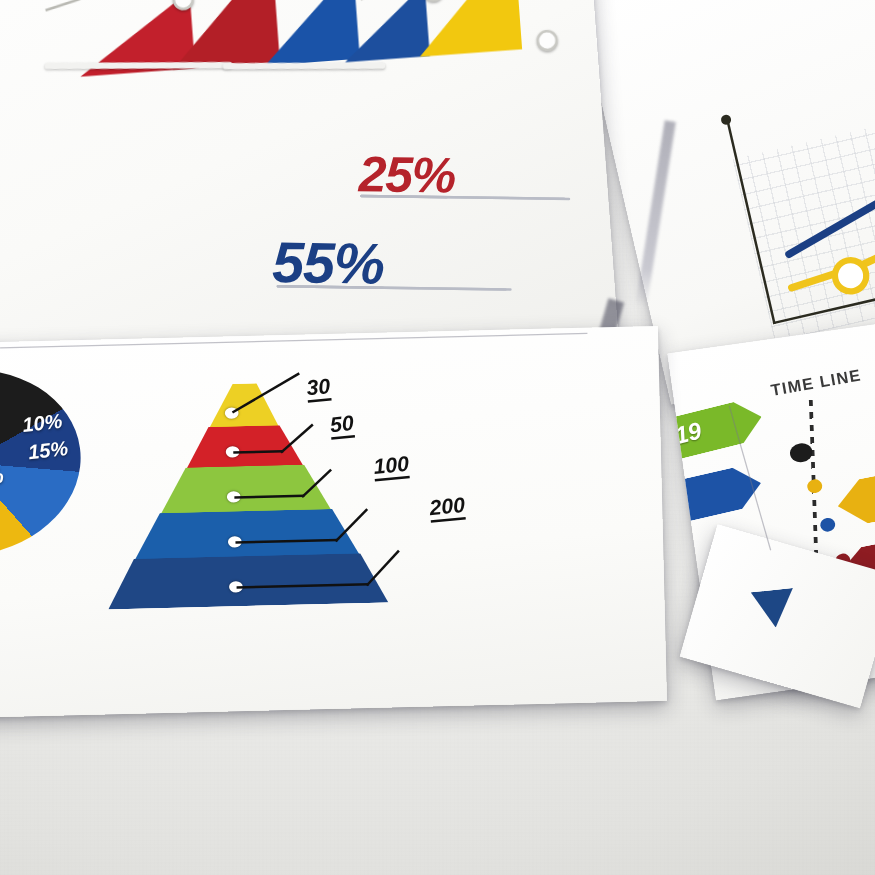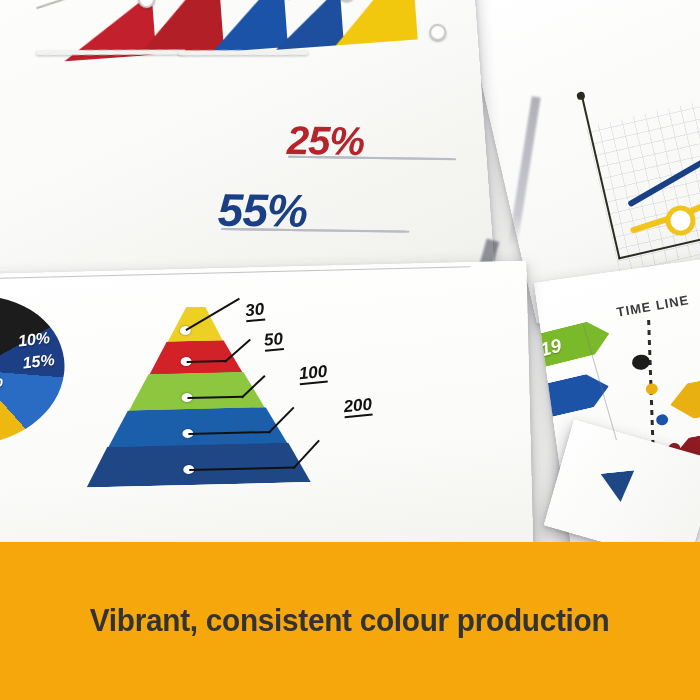--- a/index.html
+++ b/index.html
@@ -360,17 +360,14 @@
       <div class="pyr-num" style="left:190px;top:-4px;font-size:17px;transform:rotate(-4deg);">30</div>
       <div class="pyr-num" style="left:208px;top:26px;font-size:17px;transform:rotate(-4deg);">50</div>
       <div class="pyr-num" style="left:242px;top:60px;font-size:17px;transform:rotate(-4deg);">100</div>
       <div class="pyr-num" style="left:286px;top:94px;font-size:17px;transform:rotate(-4deg);">200</div>
     </div>
   </div>
 
   <div class="edge-line" style="left:0;top:272px;width:470px;transform:rotate(-1.4deg);"></div>
   <div class="edge-line" style="left:540px;top:382px;width:120px;transform:rotate(74deg);"></div>
 
-  <div id="caption-bar">
-    <div id="caption-text">Vibrant, consistent colour production</div>
-  </div>
 
 </div>
 
 </body></html>

